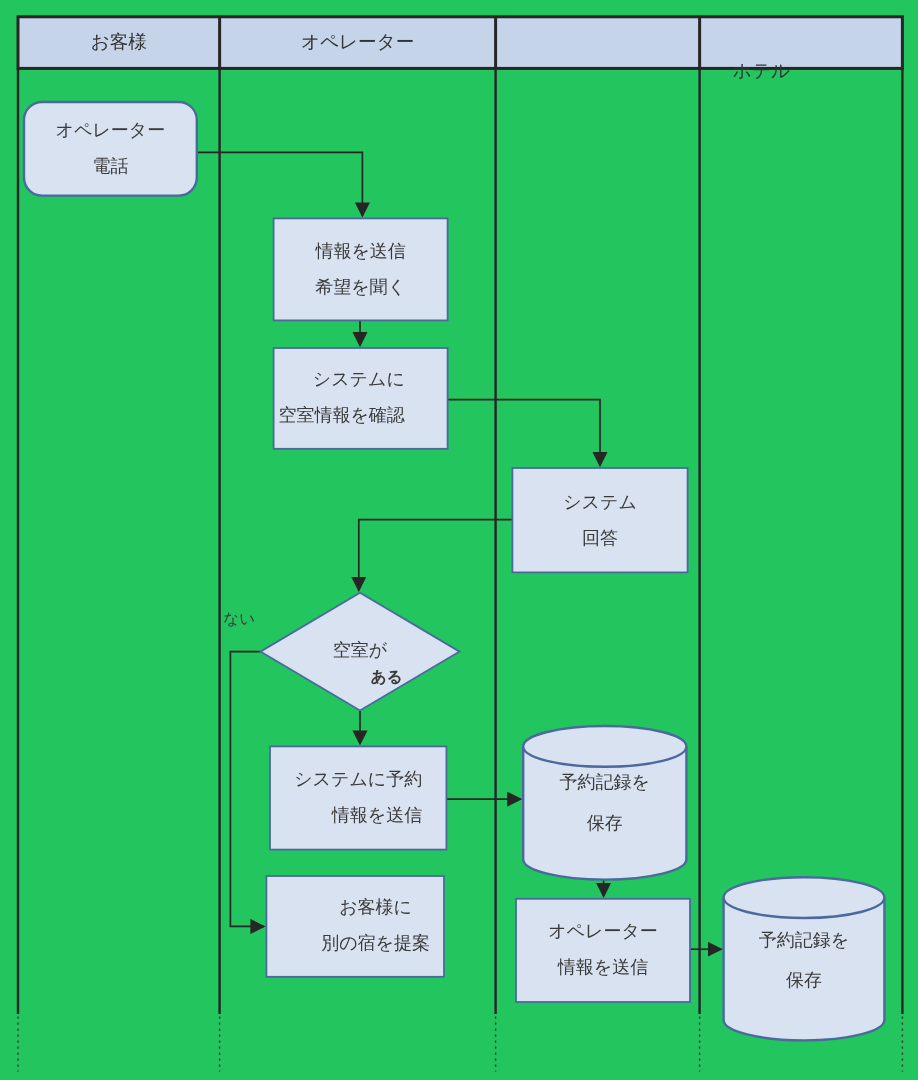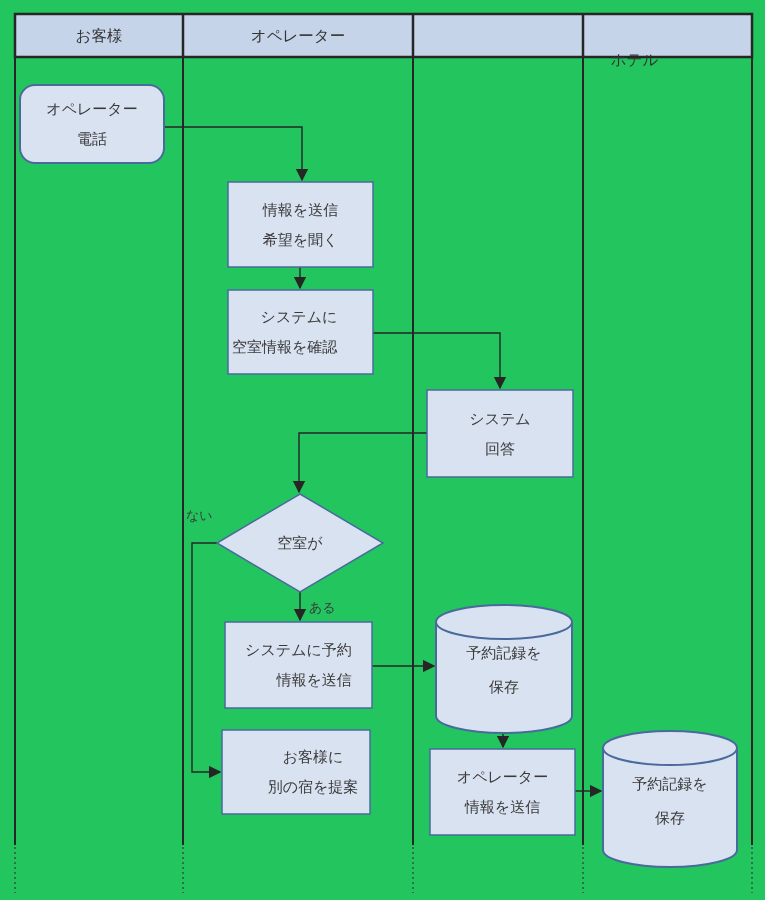--- a/index.html
+++ b/index.html
@@ -120,15 +120,15 @@
   <div class="txt cyl" style="left:436px; top:612px; width:136px; height:116px;">予約記録を
 保存</div>
   <div class="txt" style="left:222px; top:730px; width:148px; height:84px;padding-left:17px;">お客様に
 別の宿を提案</div>
   <div class="txt" style="left:430px; top:749px; width:145px; height:86px;">オペレーター
 情報を送信</div>
   <div class="txt cyl" style="left:603px; top:740px; width:134px; height:122px;">予約記録を
 保存</div>
 
   <div class="blabel" style="left:186px; top:508px;">ない</div>
-  <div class="blabel" style="left:309px; top:600px;">ある</div>
+  <div class="blabel" style="left:309px; top:556px;font-weight:bold;">ある</div>
 
 </div>
 
 </body></html>

